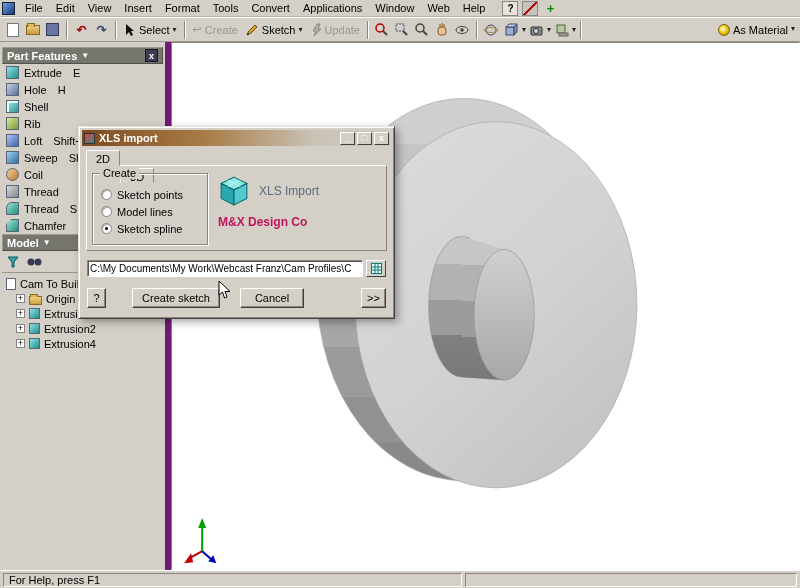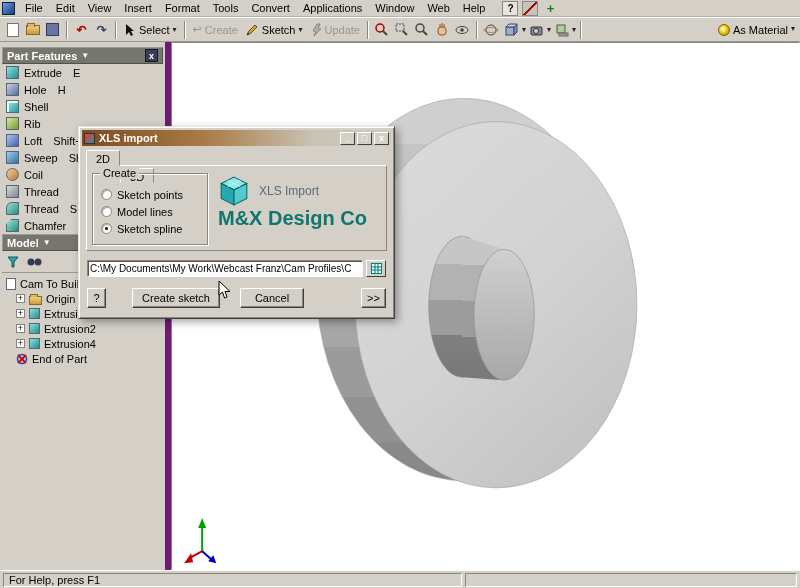--- a/index.html
+++ b/index.html
@@ -84,21 +84,21 @@
   .tab.inactive { top:18px; height:15px; }
   .tab-page { border:1px solid; border-color:#fff #8a867e #8a867e #fff; margin:-1px 4px 0 4px; padding:7px 1px 5px 5px; display:flex; min-height:86px; }
   .group { position:relative; width:116px; border:1px solid #8a867e; box-shadow:inset 1px 1px 0 #fff, 1px 1px 0 #fff; padding:12px 4px 4px 8px; }
   .group-label { position:absolute; top:-7px; left:7px; background:#d4d0c8; padding:0 3px; }
   .radio-row { display:flex; align-items:center; gap:5px; height:17px; }
   .radio { width:11px; height:11px; border-radius:50%; background:#fff; border:1px solid #8a867e; box-shadow:inset 1px 1px 1px rgba(0,0,0,.35); position:relative; flex:0 0 auto; }
   .radio.sel::after { content:""; position:absolute; inset:3px; border-radius:50%; background:#000; }
   .brand { flex:1; padding:2px 0 0 10px; }
   .brand-row { display:flex; align-items:center; gap:9px; }
   .brand-product { font-size:12px; color:#5a6a7a; }
-  .brand-company { font-size:20px; font-weight:bold; color:#0f766e; }
+  .brand-company { margin-top:8px; font-size:12px; font-weight:bold; color:#be185d; }
   .path-row { display:flex; align-items:center; gap:3px; margin:9px 5px 0 5px; }
   .path-input { flex:1; height:17px; font-family:"Liberation Sans",sans-serif; font-size:10px; padding:1px 2px; background:#fff; border:1px solid; border-color:#8a867e #fff #fff #8a867e; box-shadow:inset 1px 1px 0 #5a5650; }
   .browse-btn { width:20px; height:17px; background:#d4d0c8; border:1px solid; border-color:#fff #404040 #404040 #fff; display:flex; align-items:center; justify-content:center; }
   .btn-row { display:flex; align-items:center; margin:11px 5px 7px 5px; }
   .pbtn { height:20px; background:#d4d0c8; border:1px solid; border-color:#fff #404040 #404040 #fff; box-shadow:inset -1px -1px 0 #8a867e; font-family:"Liberation Sans",sans-serif; font-size:11px; }
   .b-help { width:19px; }
   .b-create { width:88px; margin-left:26px; }
   .b-cancel { width:64px; margin-left:20px; }
   .b-more { width:25px; margin-left:auto; }
   .cursor { position:absolute; left:139px; top:153px; z-index:5; }
@@ -327,28 +327,20 @@
           </div>
           <div class="tree-row child">
             <span class="plusbox">+</span>
             <span class="fi fi-extrude fi-sm"></span>
             <span>Extrusion2</span>
           </div>
           <div class="tree-row child">
             <span class="plusbox">+</span>
             <span class="fi fi-extrude fi-sm"></span>
             <span>Extrusion4</span>
-          </div>
-          <div class="tree-row child">
-            <svg width="12" height="12">
-                <circle cx="6" cy="6" r="4.5" fill="none" stroke="#2040c0" stroke-width="1.5"></circle>
-                <line x1="2" y1="2" x2="10" y2="10" stroke="#c01010" stroke-width="2"></line>
-                <line x1="10" y1="2" x2="2" y2="10" stroke="#c01010" stroke-width="2"></line>
-              </svg>
-            <span>End of Part</span>
           </div>
         </div>
       </div>
     </div>
 
     <div class="viewport">
       <svg class="scene" viewBox="0 0 623 527" preserveAspectRatio="none">
         <defs>
           <linearGradient id="gSide" x1="0" y1="0" x2="0" y2="1">
             <stop offset="0" stop-color="#cfcfcf"></stop>

